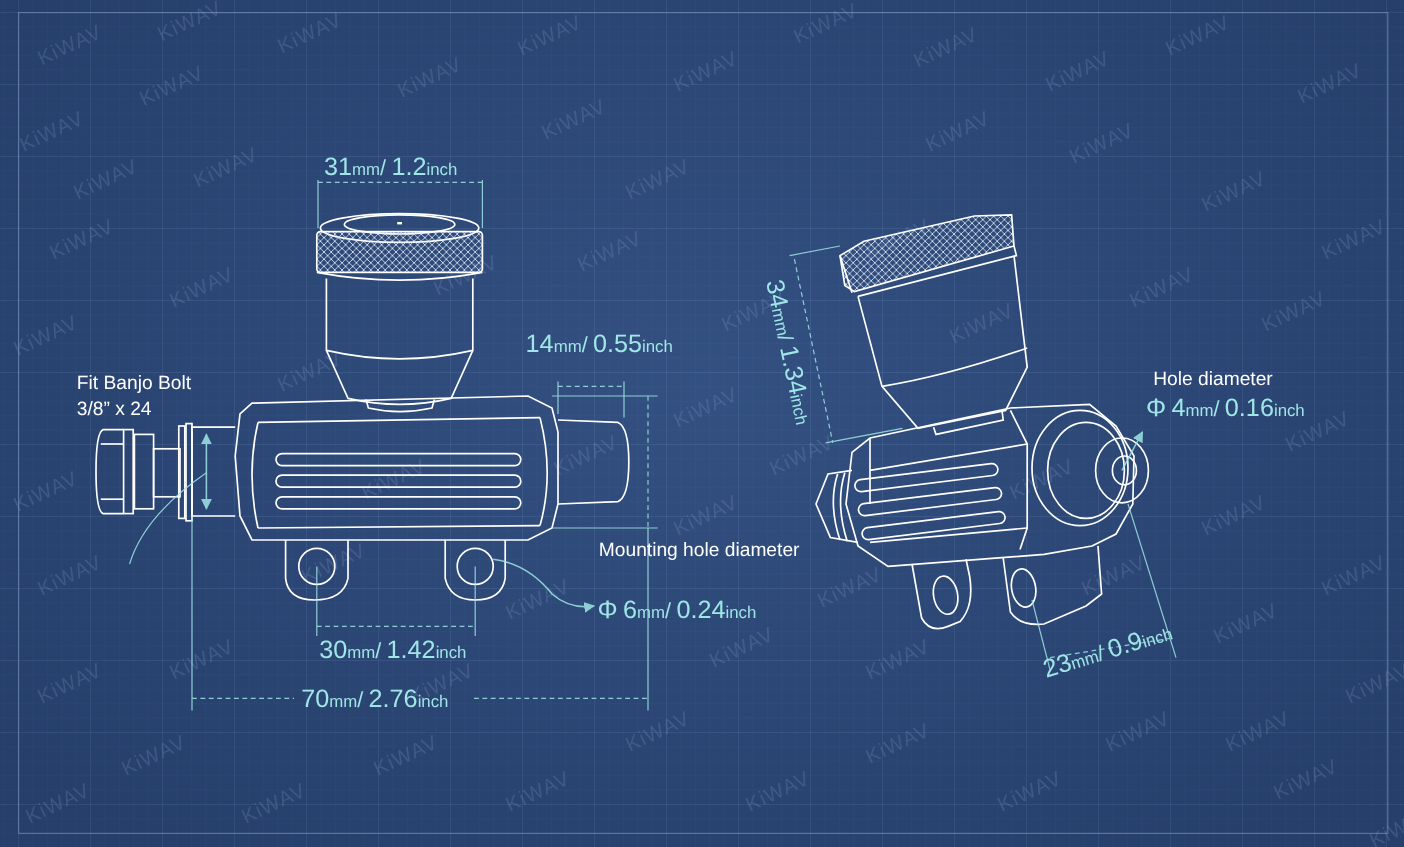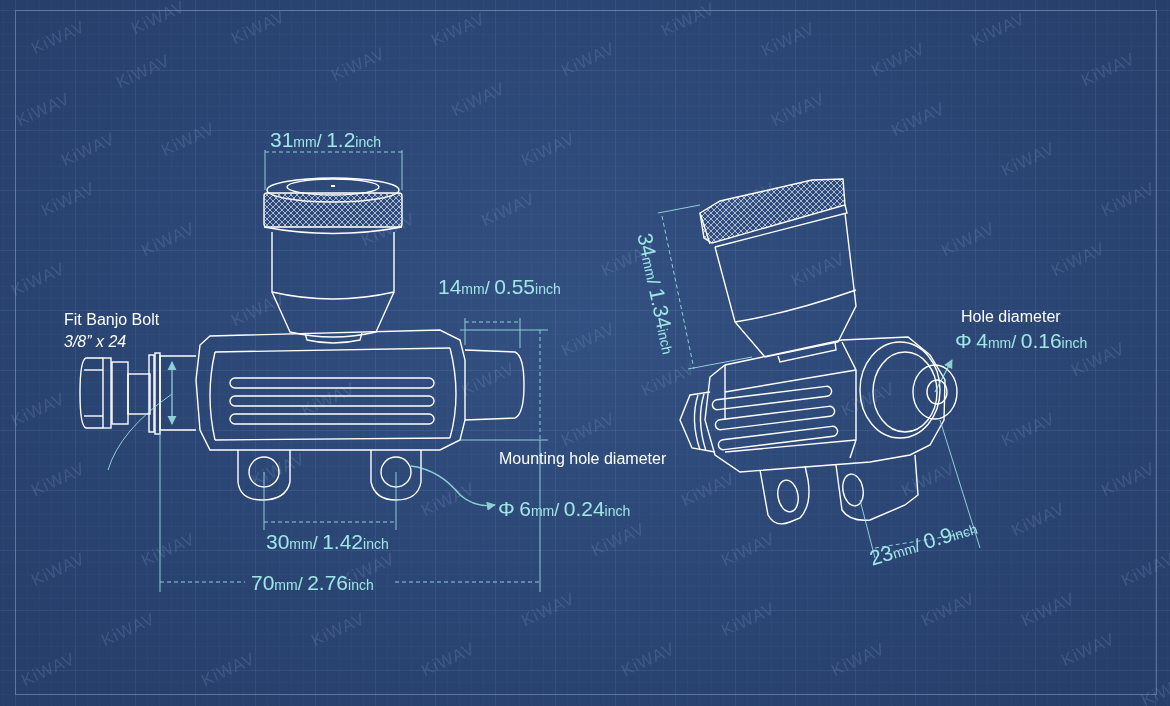--- a/index.html
+++ b/index.html
@@ -216,21 +216,21 @@
     </g>
   </svg>
 
   <div class="dim" style="left:270px;top:129px">
     <span class="n">31</span><span class="u">mm</span><span class="s">/</span>
     <span class="n">1.2</span><span class="u">inch</span>
   </div>
 
   <div class="lbl" style="left:64px;top:309px">
     <div>Fit Banjo Bolt</div>
-    <div style="font-style:italic">3/8” x 24</div>
+    <div style="">3/8” x 24</div>
   </div>
 
   <div class="dim" style="left:438px;top:276px">
     <span class="n">14</span><span class="u">mm</span><span class="s">/</span>
     <span class="n">0.55</span><span class="u">inch</span>
   </div>
 
 
 
   <div class="lbl" style="left:499px;top:448px">Mounting hole diameter</div>

